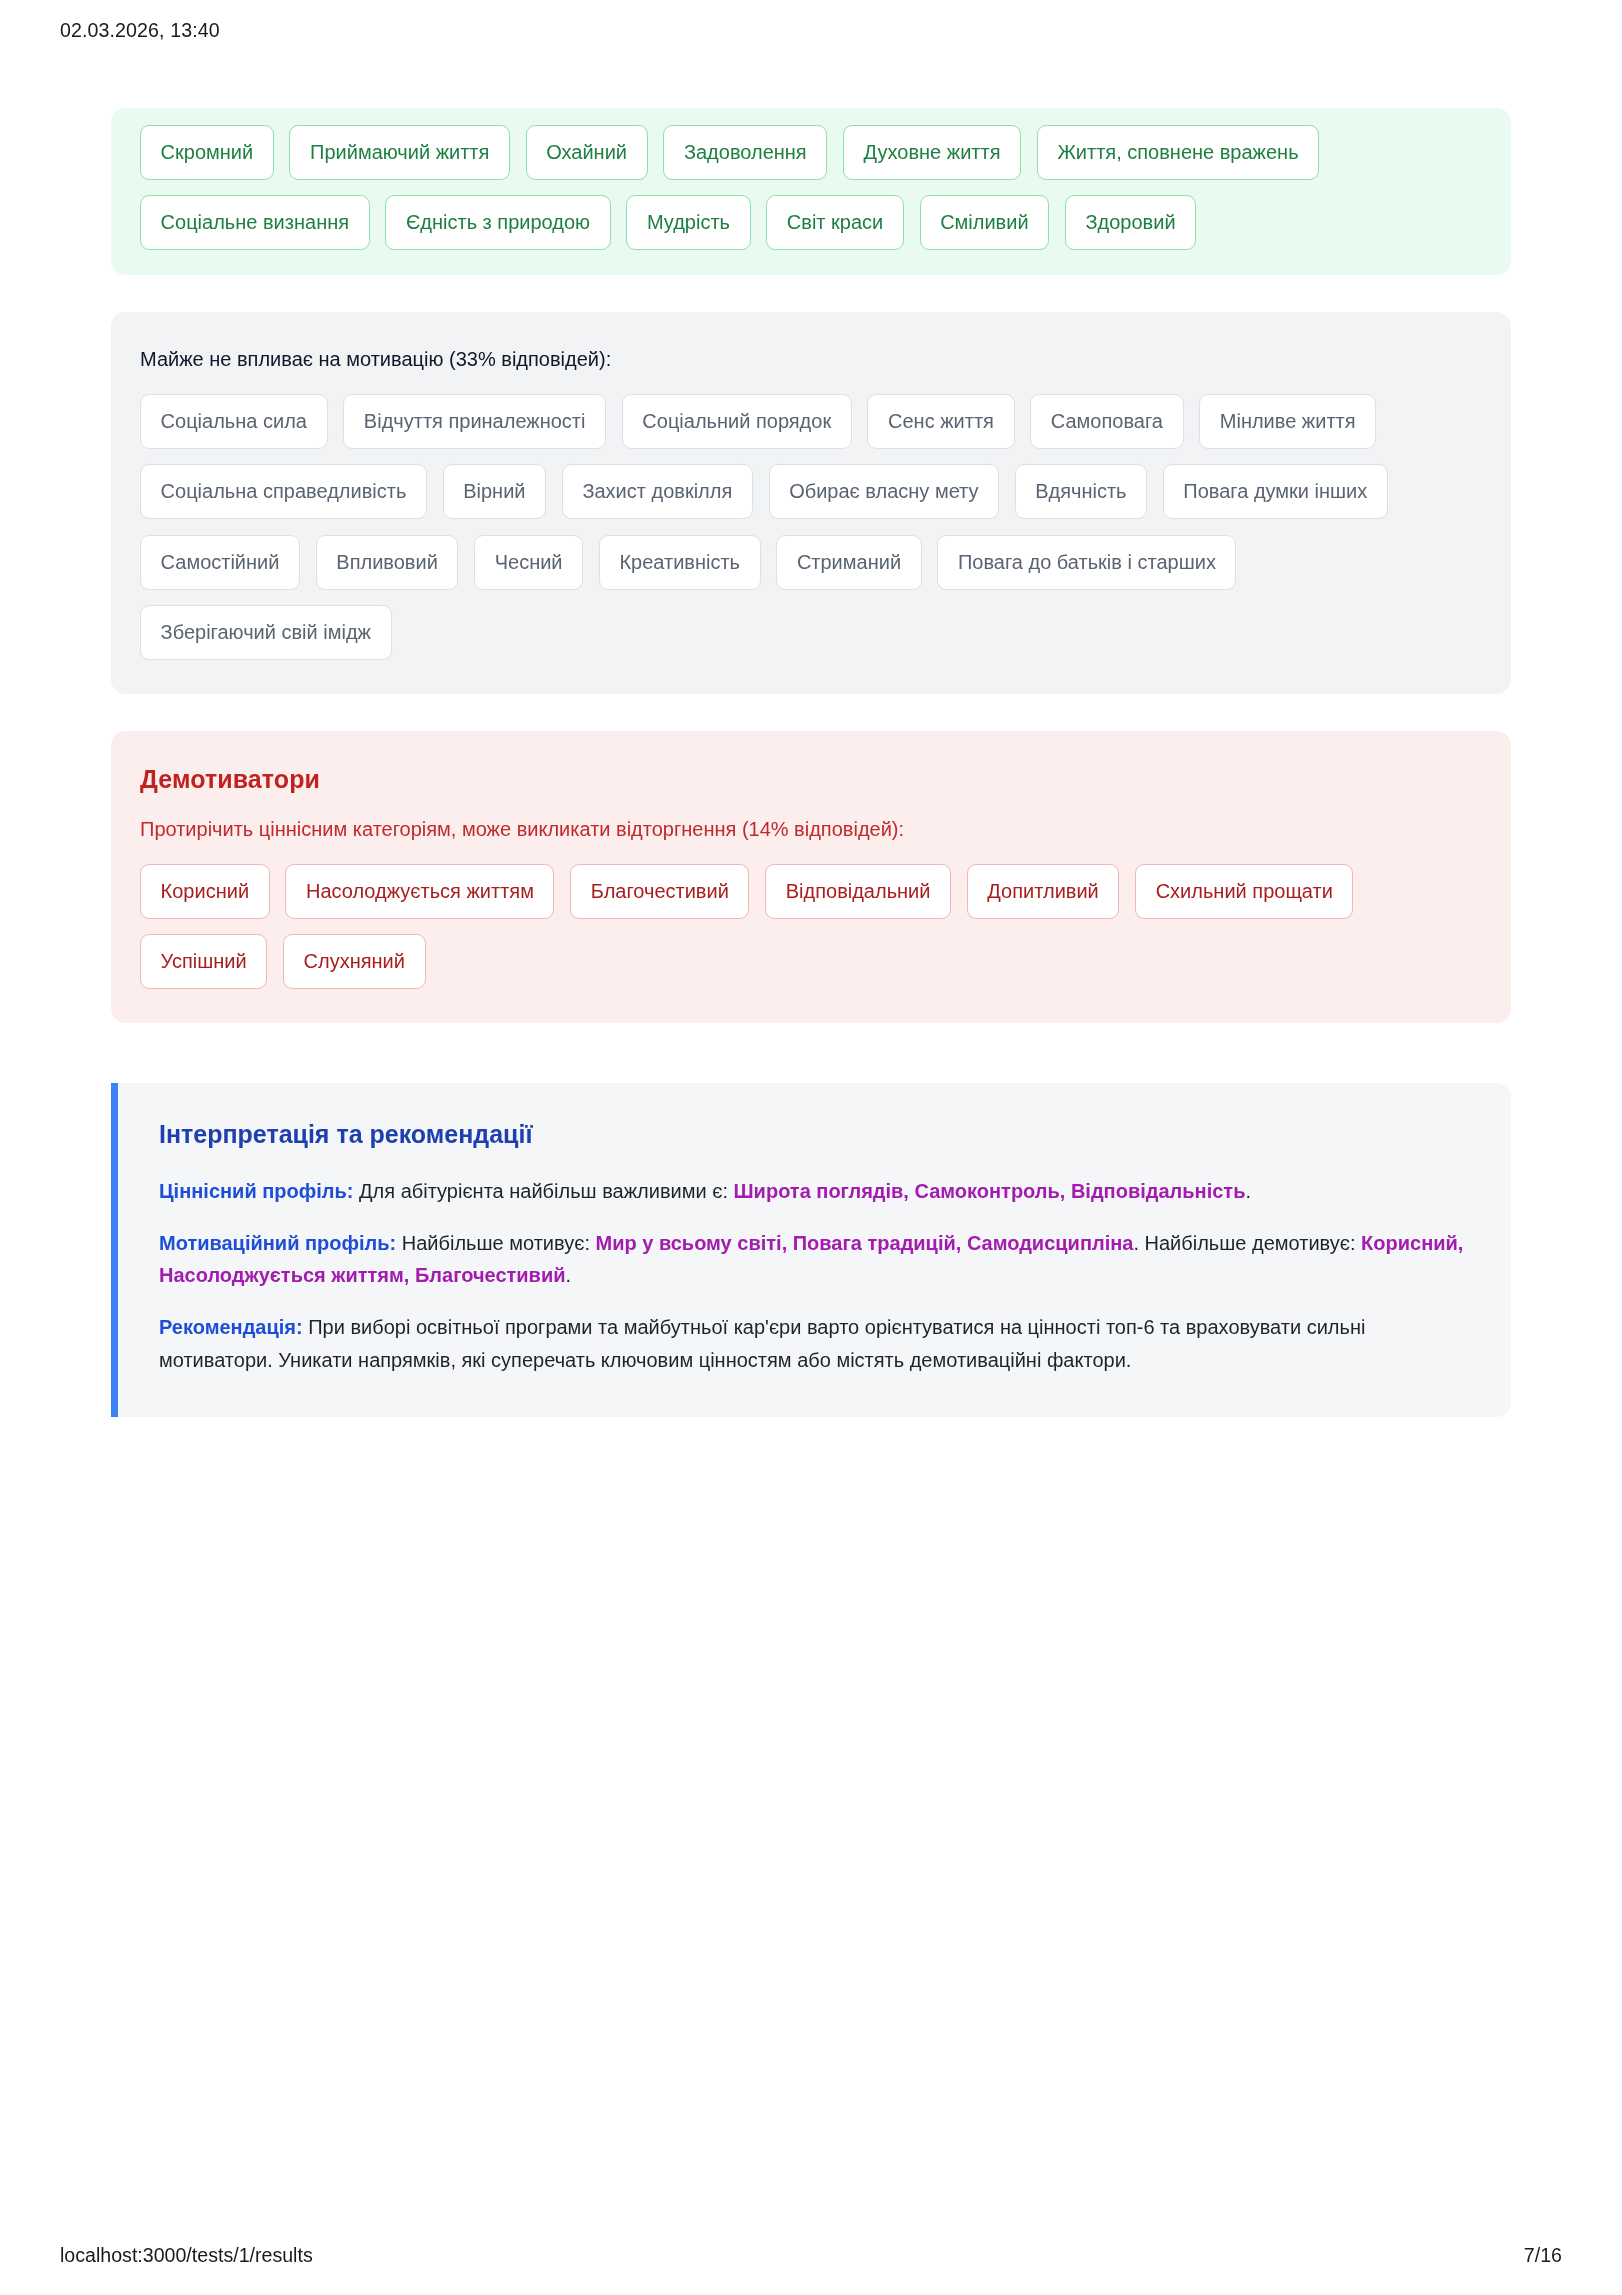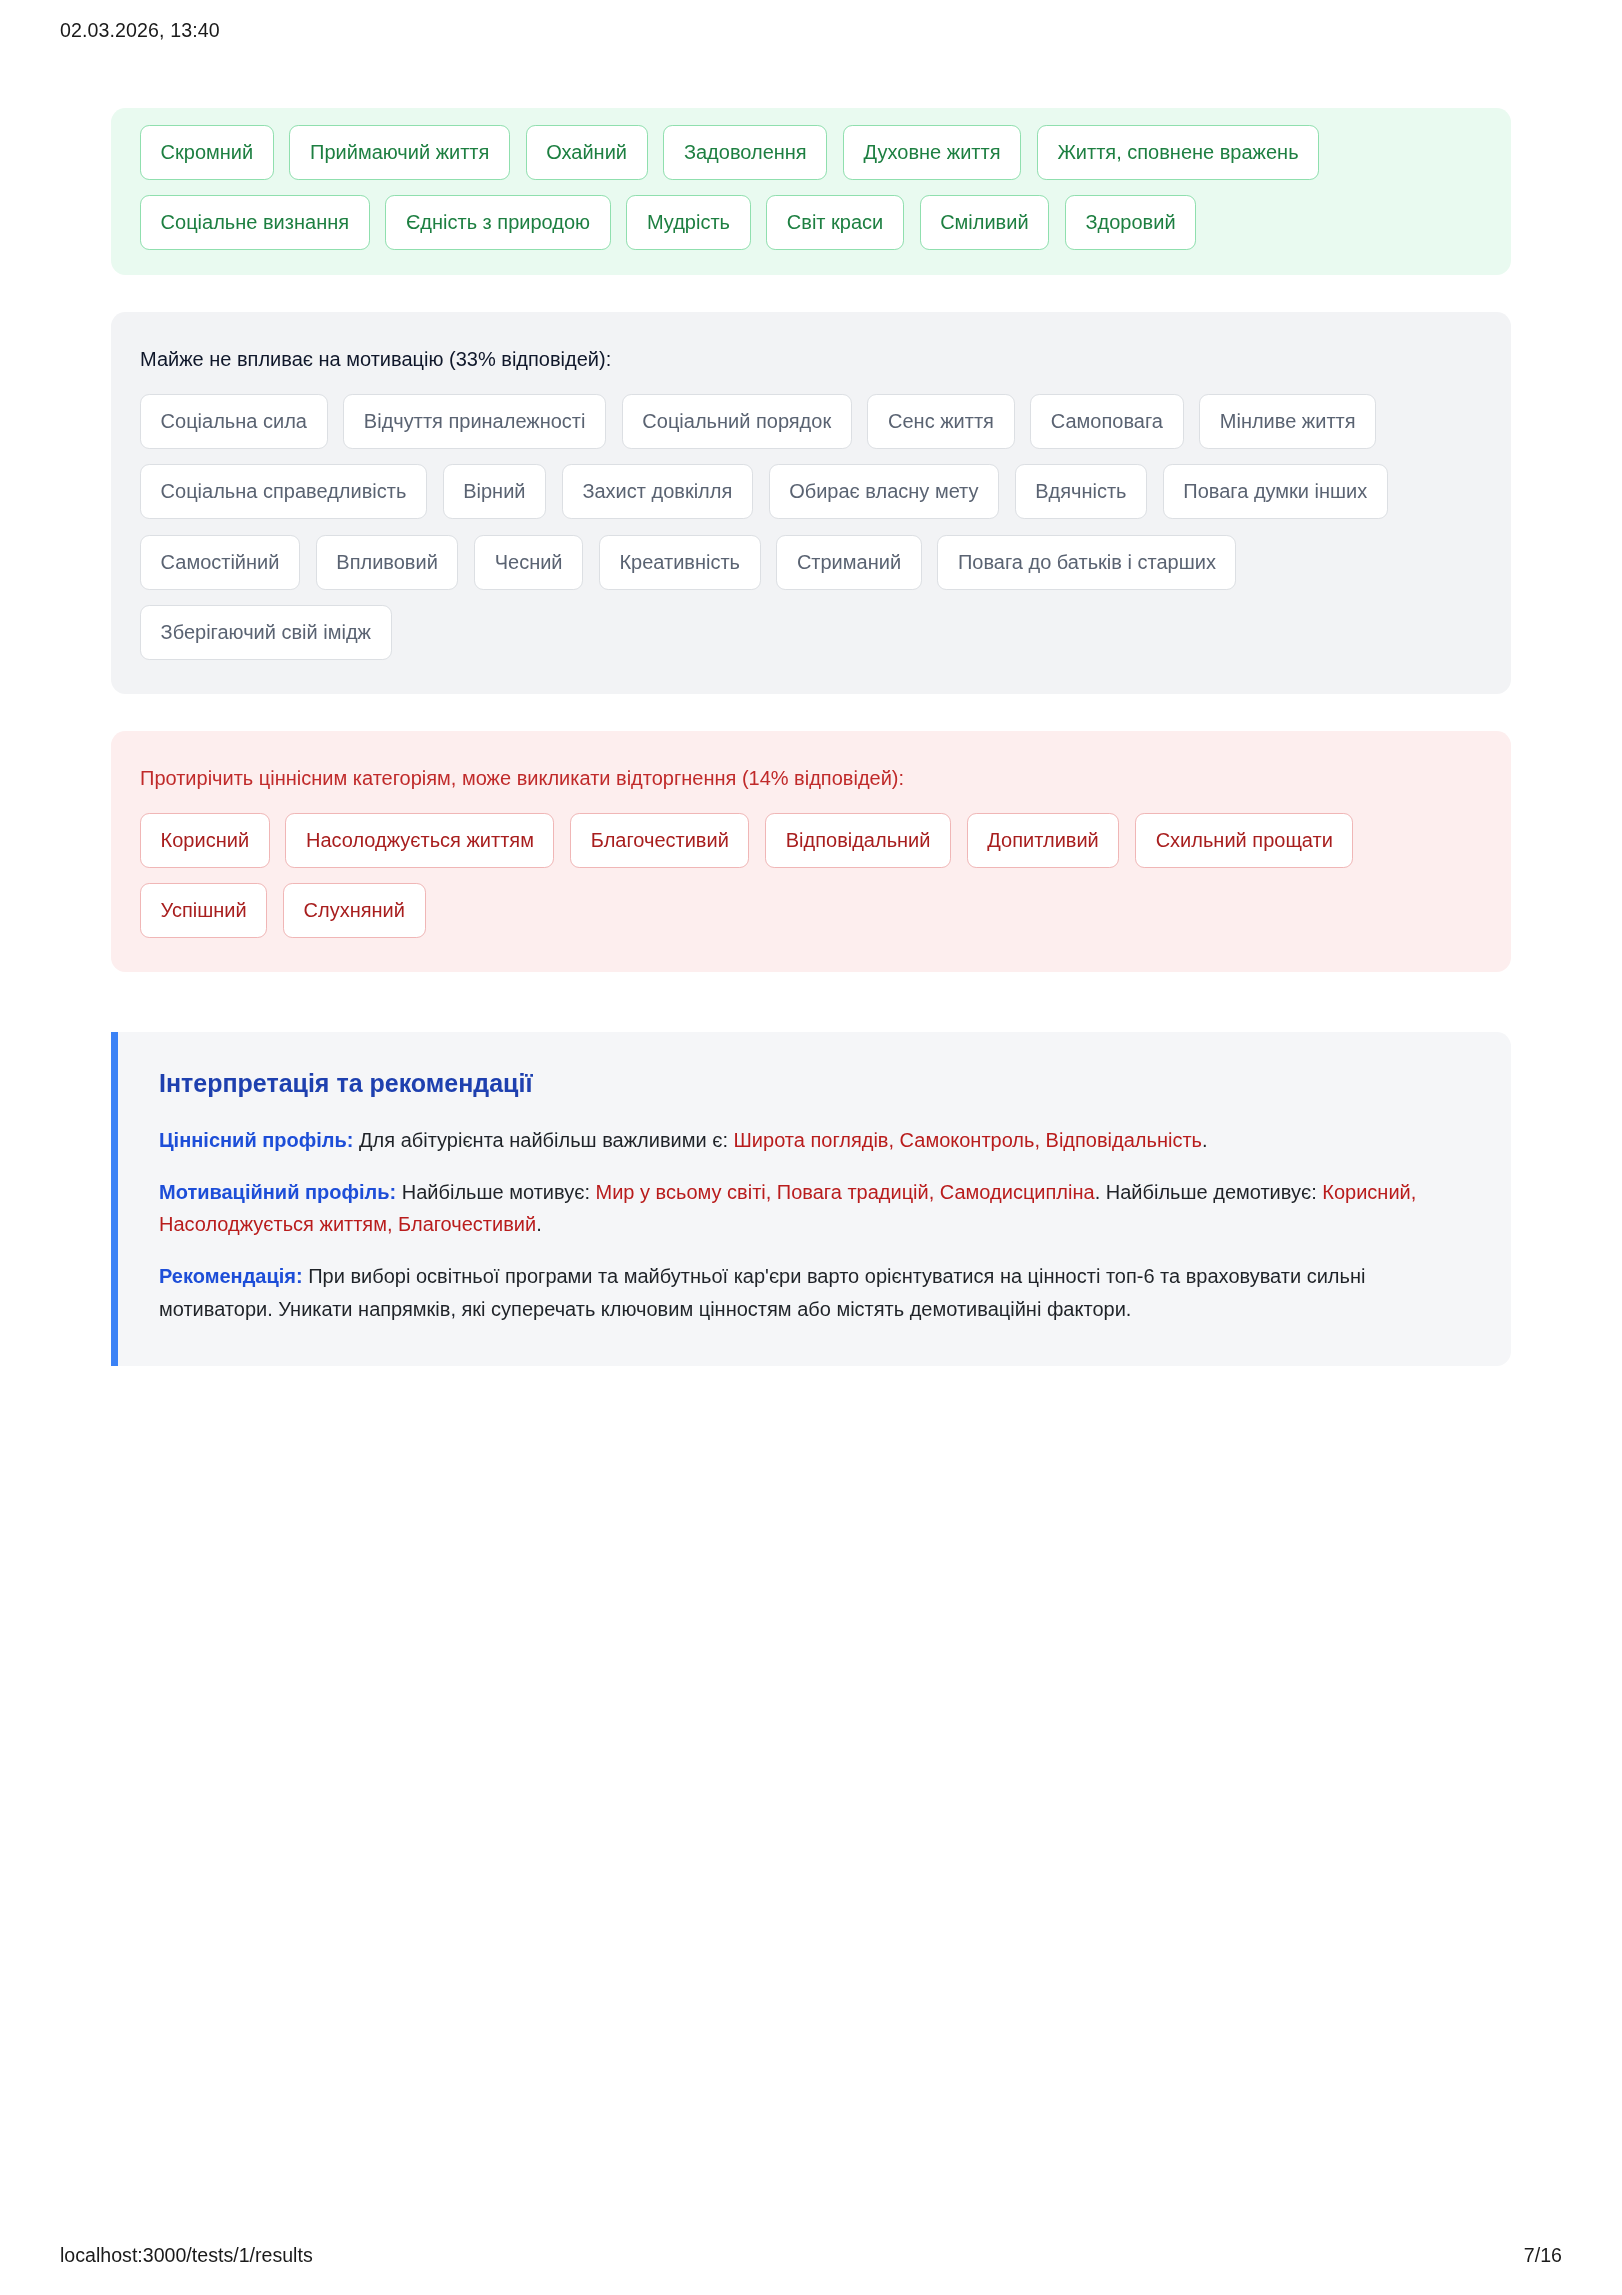--- a/index.html
+++ b/index.html
@@ -130,21 +130,21 @@
     margin: 0 0 26px 0;
   }
   .interp-p {
     font-size: 20px;
     line-height: 1.62;
     color: #1f2328;
     margin: 0 0 19.6px 0;
   }
   .interp-p:last-child { margin-bottom: 0; }
   .interp-p b.lead { font-weight: bold; color: #1d4ed8; margin-top: 28px; }
-  .interp-p b.hl   { font-weight: normal; color: #b91c1c; }
+  .interp-p b.hl   { font-weight: bold; color: #a21caf; }
 
   
   .print-footer {
     flex: 0 0 auto;
     height: 79px;
     display: flex;
     align-items: center;
     justify-content: space-between;
     padding: 0 60px;
     box-sizing: border-box;
@@ -199,20 +199,21 @@
         <span class="tag gray">Впливовий</span>
         <span class="tag gray">Чесний</span>
         <span class="tag gray">Креативність</span>
         <span class="tag gray">Стриманий</span>
         <span class="tag gray">Повага до батьків і старших</span>
         <span class="tag gray">Зберігаючий свій імідж</span>
       </div>
     </section>
 
     <section class="card red">
+      <h2 class="card-title">Демотиватори</h2>
       <p class="card-sub">Протирічить ціннісним категоріям, може викликати відторгнення (14% відповідей):</p>
       <div class="tag-wrap">
         <span class="tag red">Корисний</span>
         <span class="tag red">Насолоджується життям</span>
         <span class="tag red">Благочестивий</span>
         <span class="tag red">Відповідальний</span>
         <span class="tag red">Допитливий</span>
         <span class="tag red">Схильний прощати</span>
         <span class="tag red">Успішний</span>
         <span class="tag red">Слухняний</span>

